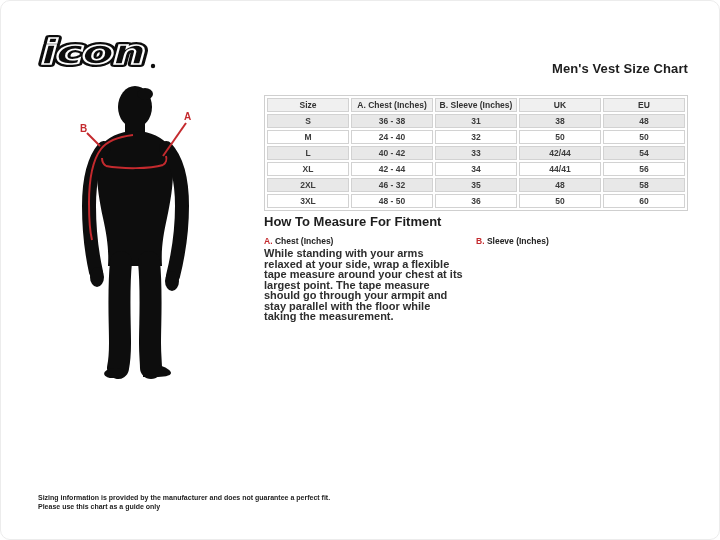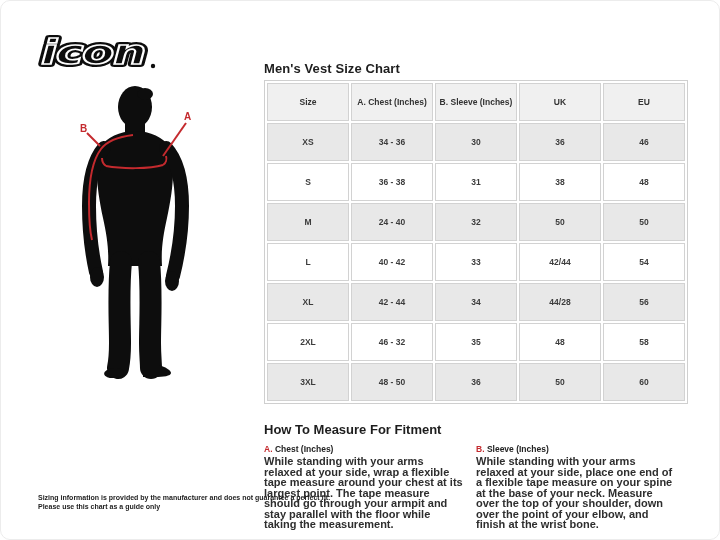--- a/index.html
+++ b/index.html
@@ -18,40 +18,40 @@
     overflow: hidden;
   }
   
   .logo { position: absolute; left: 36px; top: 30px; width: 130px; height: 44px; }
   
   .figure { position: absolute; left: 58px; top: 84px; width: 144px; height: 296px; }
   
   .right-col { position: absolute; left: 263px; top: 60px; width: 424px; }
   .chart-title {
     font-size: 13px; font-weight: bold; color: #1d1d1d;
-    letter-spacing: 0.1px; margin-bottom: 4px;
+    letter-spacing: 0.1px; margin-bottom: 19px; text-align: right;
   }
   table.size-table {
     width: 424px; table-layout: fixed;
     border-collapse: separate; border-spacing: 2px;
     background: #fff; border: 1px solid #cfcfcf;
   }
   .size-table th, .size-table td {
     border: 1px solid #d2d2d2;
-    height: 38px; text-align: center; vertical-align: middle;
+    height: 14px; text-align: center; vertical-align: middle;
     font-size: 8.5px; font-weight: bold; color: #3c3c3c;
     padding: 0;
   }
   .size-table th { background: var(--header-bg, #f0f0f0); color: #333; }
   .size-table tbody tr:nth-child(odd) td { background: var(--stripe-bg, #e8e8e8); }
   .size-table tbody tr:nth-child(even) td { background: #ffffff; }
   
   .measure-title {
     font-size: 13px; font-weight: bold; color: #1d1d1d;
-    margin-top: 18px; margin-bottom: 7px;
+    margin-top: 3px; margin-bottom: 7px;
   }
   .measure-cols { display: flex; gap: 12px; }
   .measure-col { width: 200px; }
   .measure-heading { font-size: 8.5px; font-weight: bold; color: #222; margin-bottom: 2px; }
   .measure-prefix { color: var(--red, #c42a2e); }
   .measure-body {
     font-size: 11px; line-height: 10.5px; font-weight: 600; color: #2e2e2e;
   }
   
   .disclaimer {
@@ -109,27 +109,20 @@
         <tr id="size-table-head-row">
             <th>Size</th>
             <th>A. Chest (Inches)</th>
             <th>B. Sleeve (Inches)</th>
             <th>UK</th>
             <th>EU</th>
           </tr>
       </thead>
       <tbody id="size-table-body">
           <tr>
-            <td>XS</td>
-            <td>34 - 36</td>
-            <td>30</td>
-            <td>36</td>
-            <td>46</td>
-          </tr>
-          <tr>
             <td>S</td>
             <td>36 - 38</td>
             <td>31</td>
             <td>38</td>
             <td>48</td>
           </tr>
           <tr>
             <td>M</td>
             <td>24 - 40</td>
             <td>32</td>
@@ -140,21 +133,21 @@
             <td>L</td>
             <td>40 - 42</td>
             <td>33</td>
             <td>42/44</td>
             <td>54</td>
           </tr>
           <tr>
             <td>XL</td>
             <td>42 - 44</td>
             <td>34</td>
-            <td>44/28</td>
+            <td>44/41</td>
             <td>56</td>
           </tr>
           <tr>
             <td>2XL</td>
             <td>46 - 32</td>
             <td>35</td>
             <td>48</td>
             <td>58</td>
           </tr>
           <tr>
@@ -175,21 +168,20 @@
           <span class="measure-prefix">A.</span>
           <span>Chest (Inches)</span>
         </div>
         <div class="measure-body">While standing with your arms relaxed at your side, wrap a flexible tape measure around your chest at its largest point. The tape measure should go through your armpit and stay parallel with the floor while taking the measurement.</div>
       </div>
       <div class="measure-col">
         <div class="measure-heading">
           <span class="measure-prefix">B.</span>
           <span>Sleeve (Inches)</span>
         </div>
-        <div class="measure-body">While standing with your arms relaxed at your side, place one end of a flexible tape measure on your spine at the base of your neck. Measure over the top of your shoulder, down over the point of your elbow, and finish at the wrist bone.</div>
       </div>
     </div>
   </div>
 
   <div class="disclaimer">
     <div>Sizing information is provided by the manufacturer and does not guarantee a perfect fit.</div>
     <div>Please use this chart as a guide only</div>
   </div>
 
 </div>

